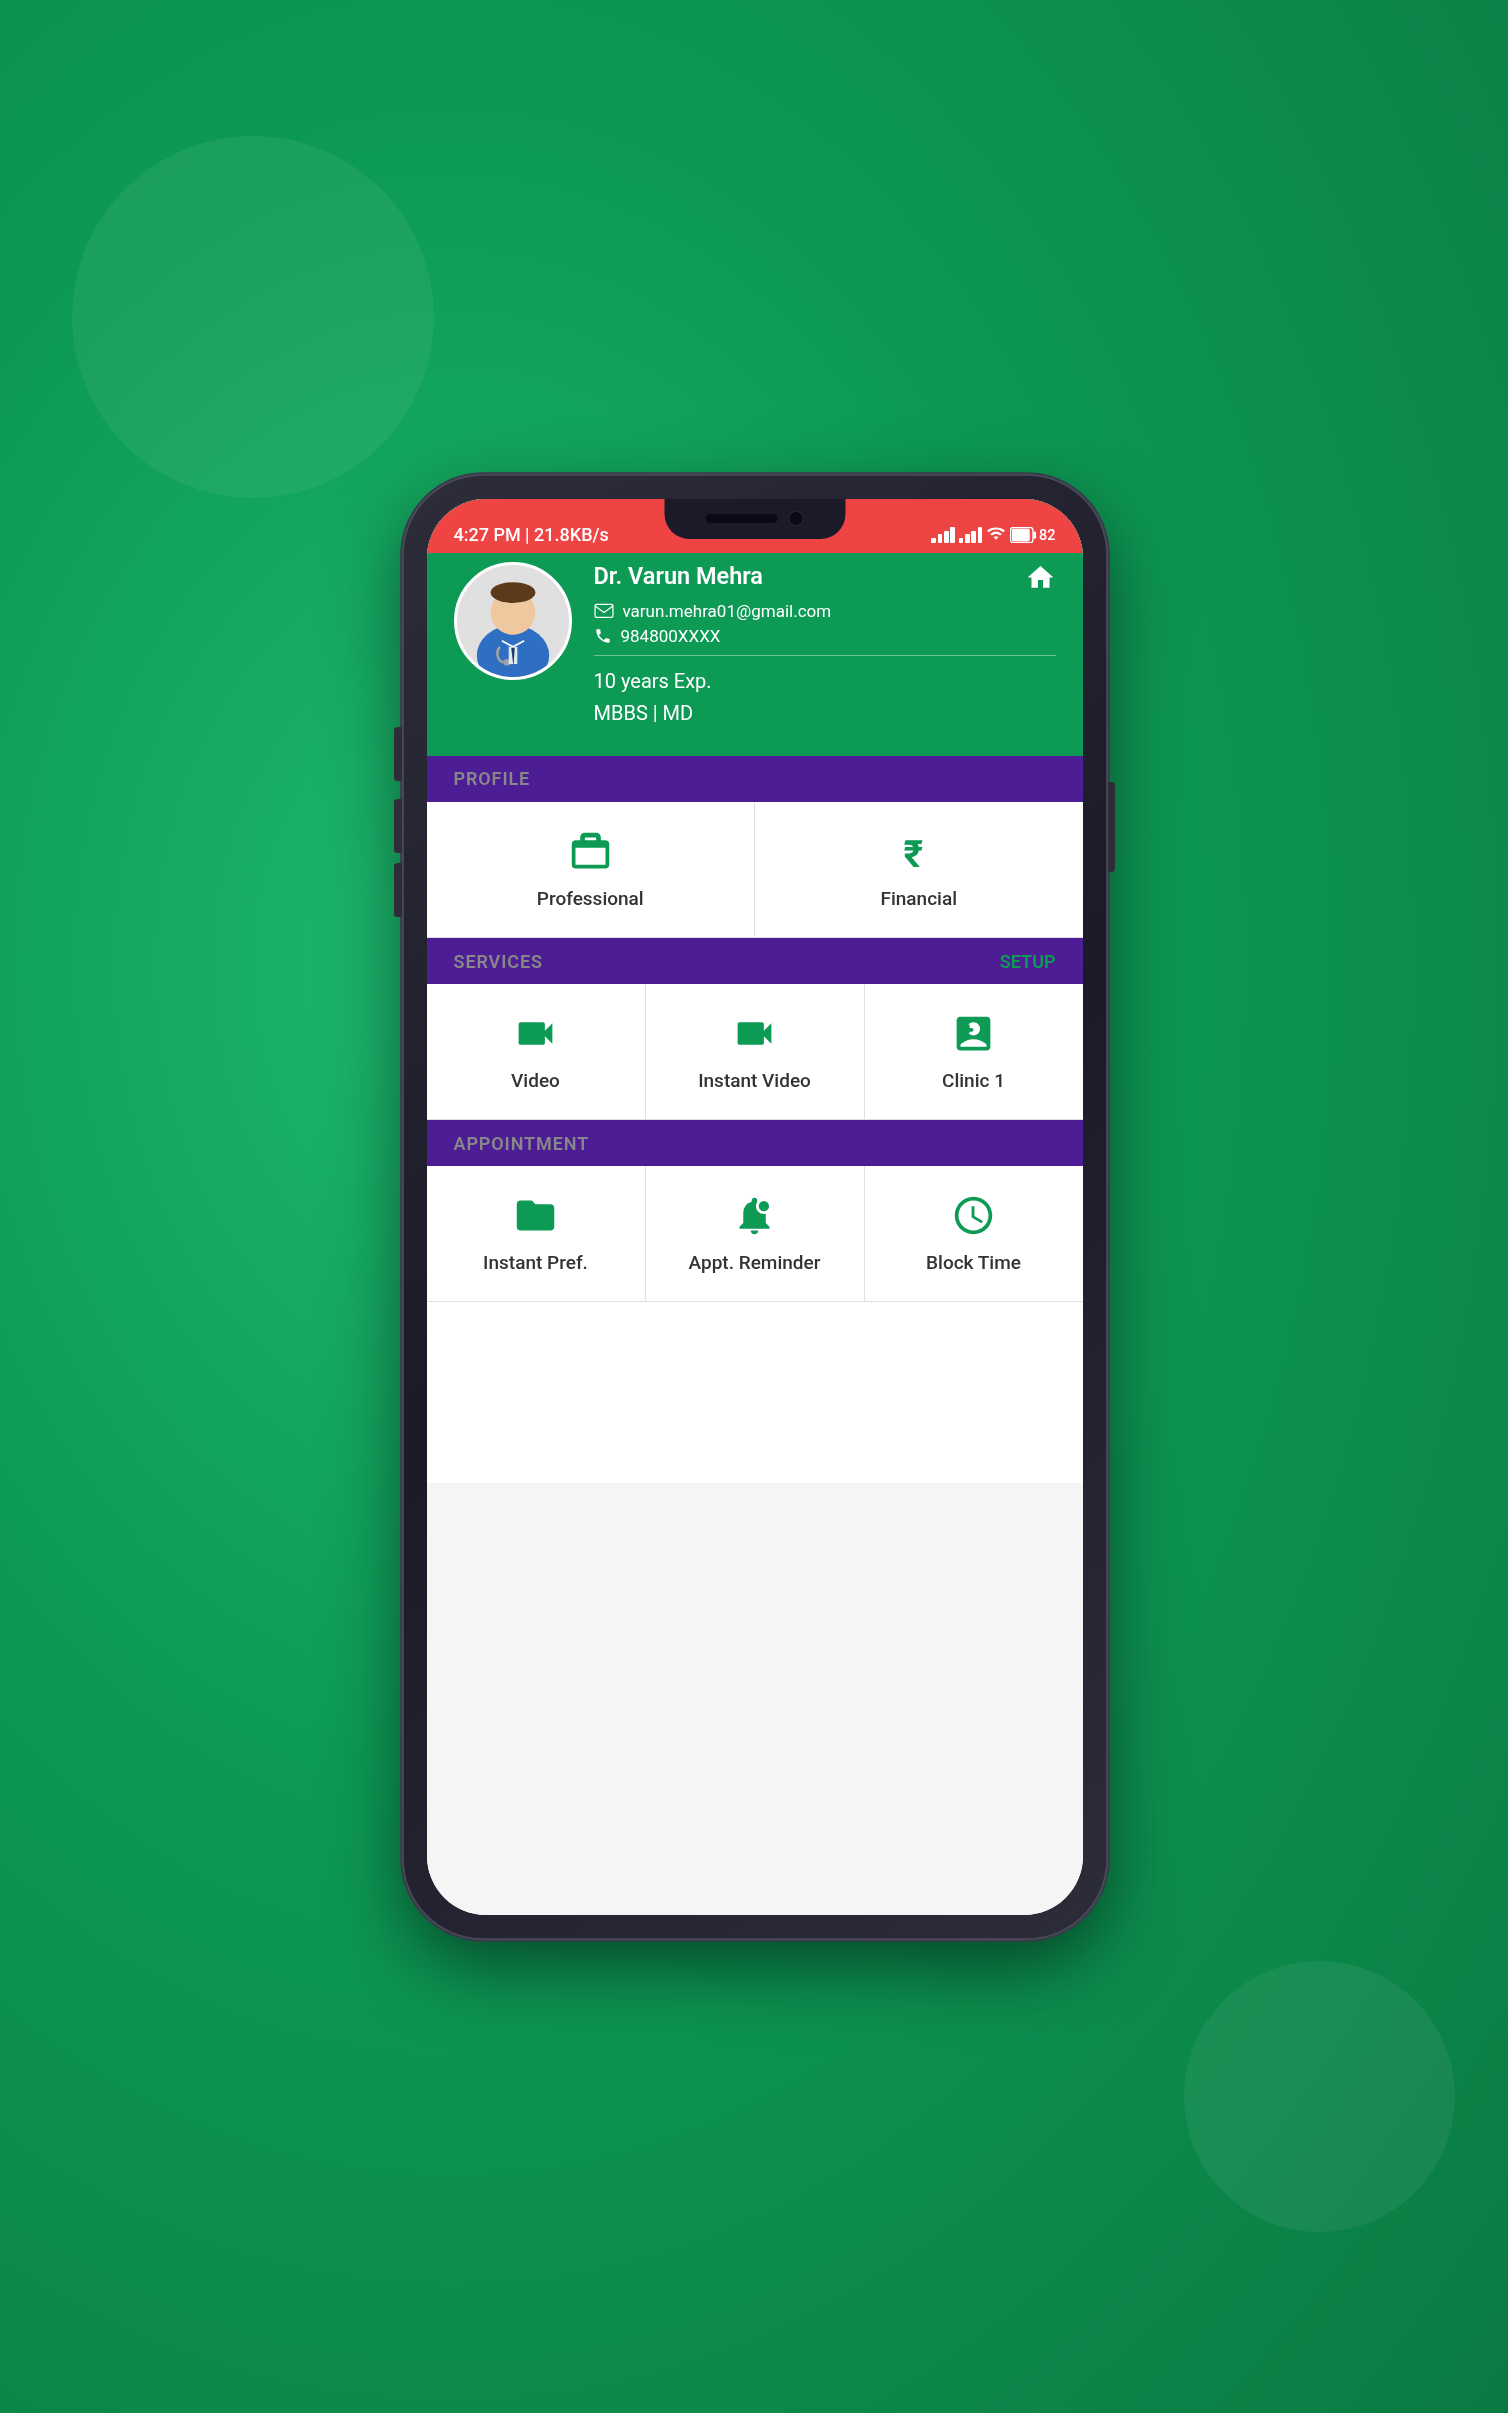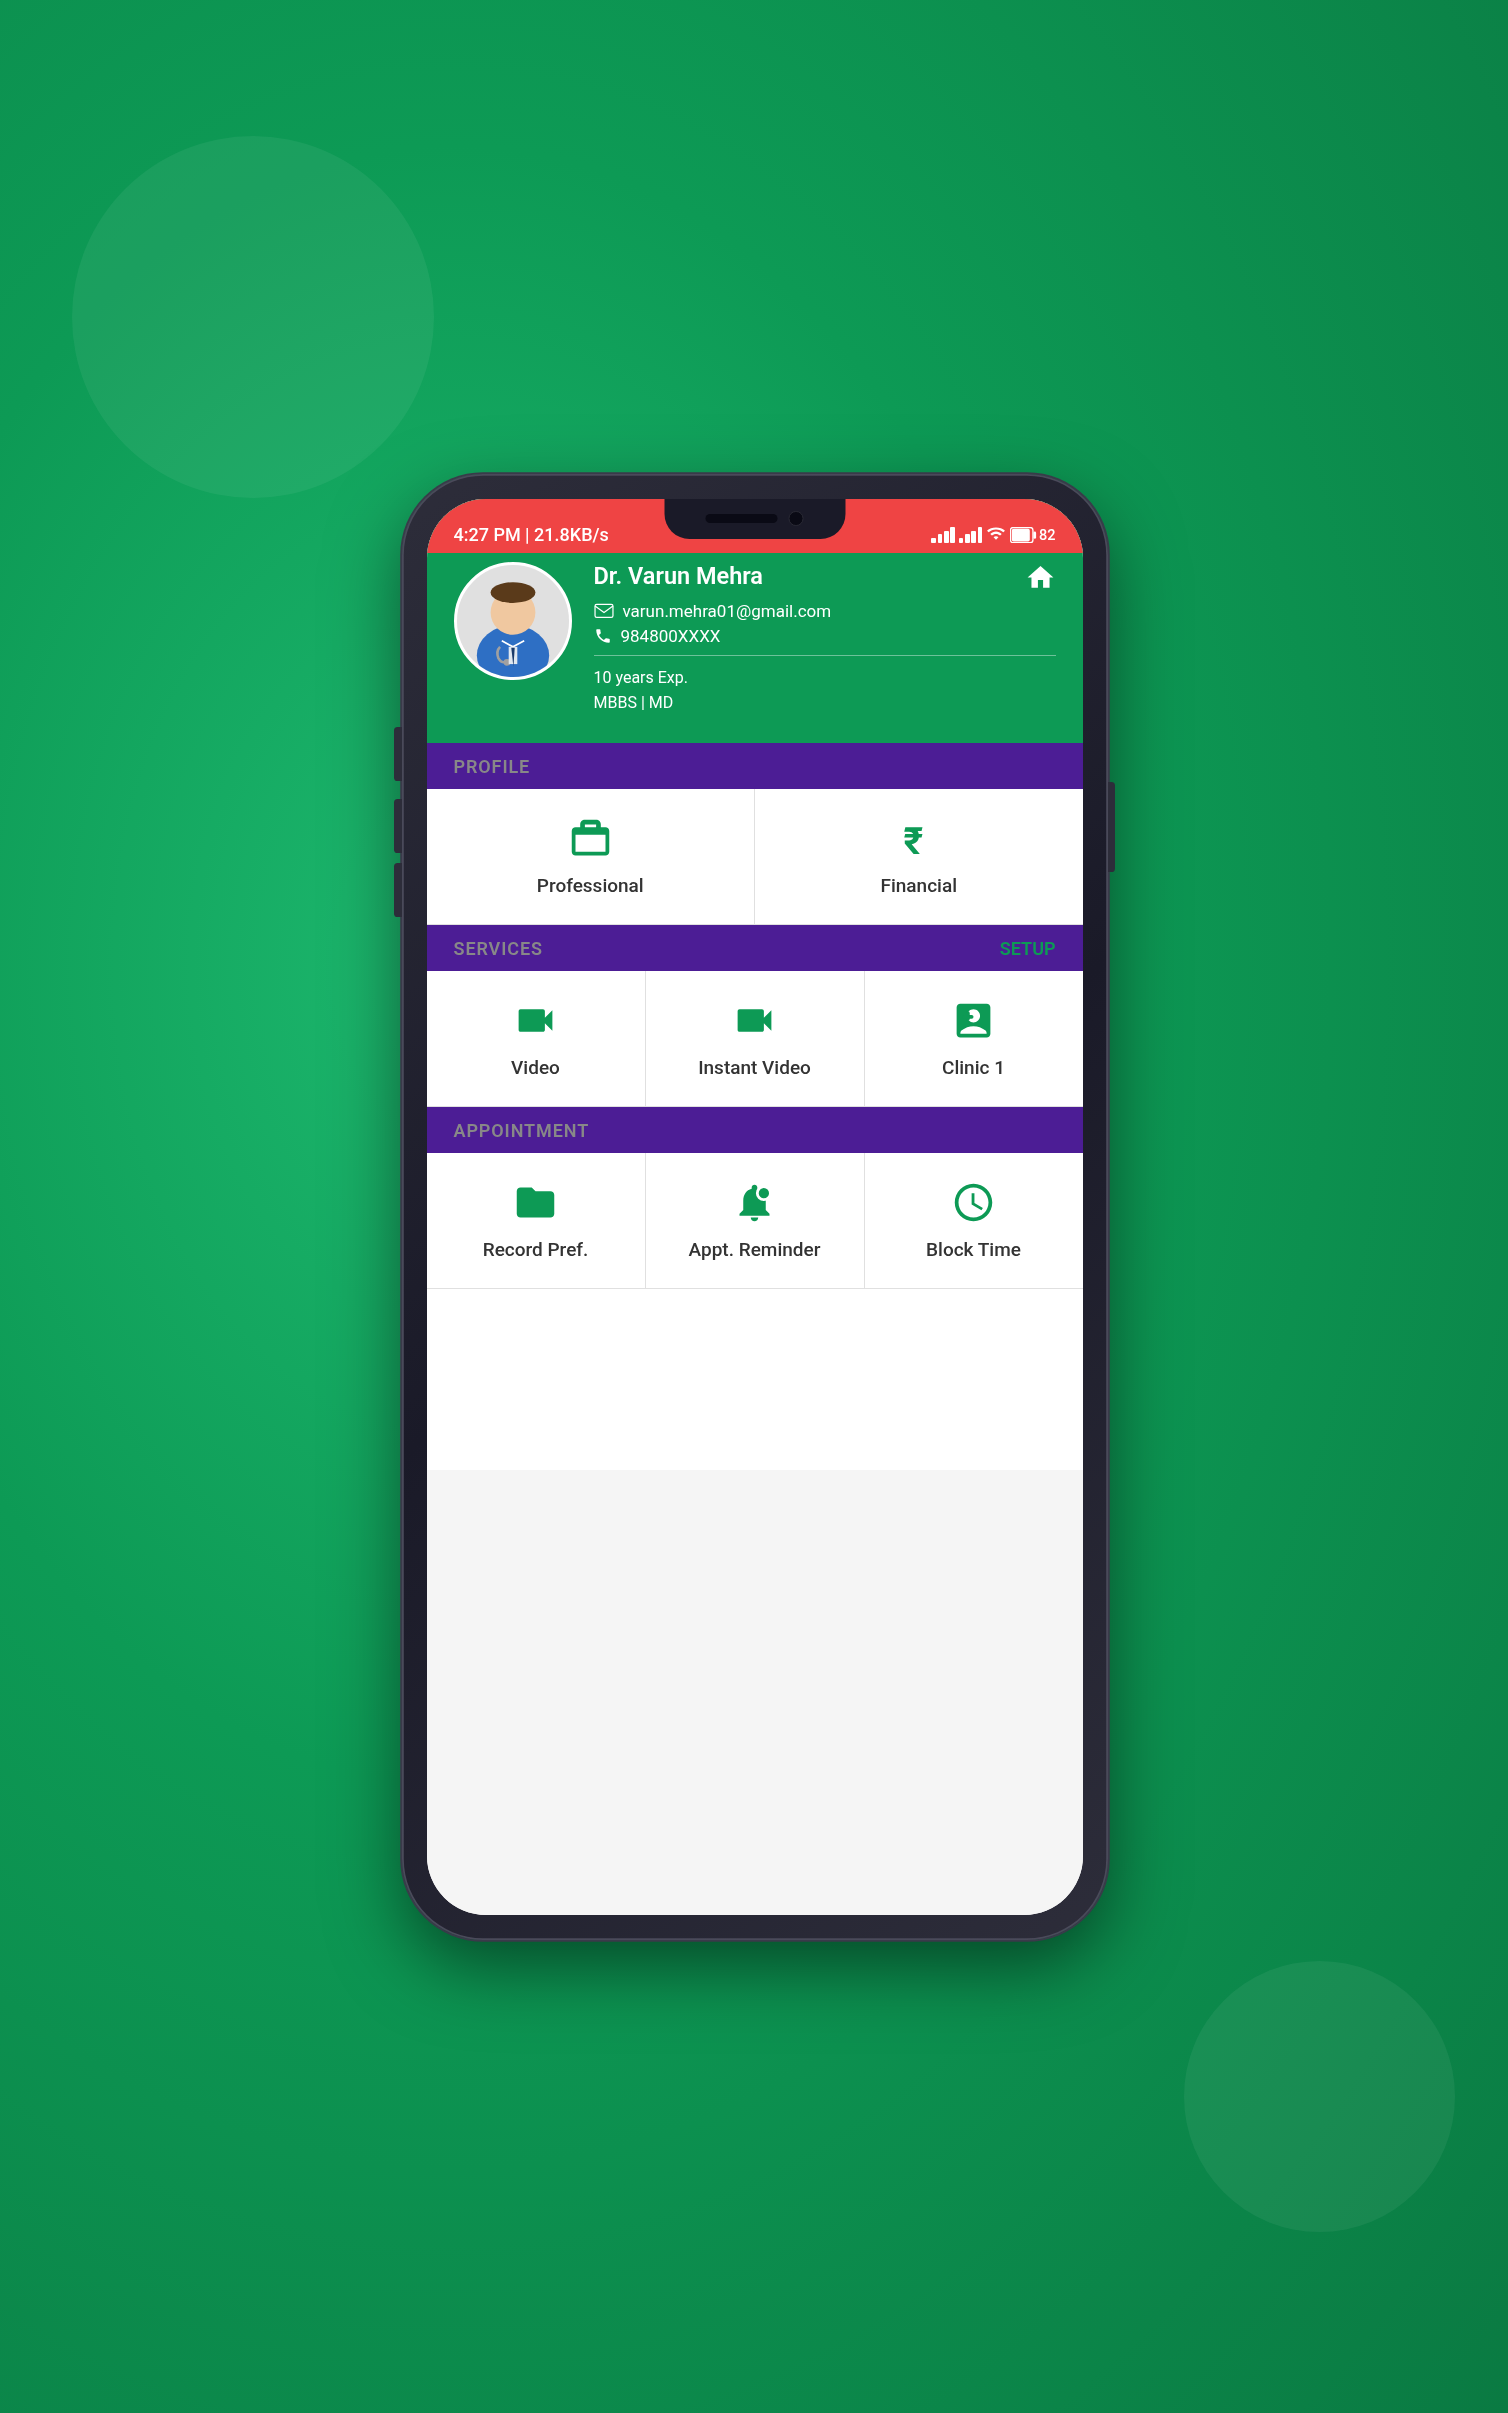--- a/index.html
+++ b/index.html
@@ -227,21 +227,21 @@
       gap: 9px;
     }
 
     .divider-line {
       height: 0.9px;
       background: rgba(255,255,255,0.4);
       margin: 9px 0;
     }
 
     .doctor-quals {
-      font-size: 16px;
+      font-size: 20px;
       margin-top: 3px;
       line-height: 1.6;
     }
 
     
     .section-header {
       background: #4c1d95;
       padding: 12.7px 27px;
       display: flex;
       align-items: center;
@@ -471,21 +471,21 @@
       <div class="section-header">
         <span class="section-title">APPOINTMENT</span>
       </div>
 
       <div class="menu-grid">
 
         <div class="menu-item">
           <svg class="svg-icon" viewBox="0 0 24 24">
             <path d="M10 4H4c-1.1 0-2 .9-2 2v12c0 1.1.9 2 2 2h16c1.1 0 2-.9 2-2V8c0-1.1-.9-2-2-2h-8l-2-2z"></path>
           </svg>
-          <span class="menu-label">Record Pref.</span>
+          <span class="menu-label">Instant Pref.</span>
         </div>
 
         <div class="menu-item">
           <svg class="svg-icon" viewBox="0 0 24 24">
             <path d="M12 22c1.1 0 2-.9 2-2h-4c0 1.1.9 2 2 2zm6-6v-5c0-3.07-1.64-5.64-4.5-6.32V4c0-.83-.67-1.5-1.5-1.5s-1.5.67-1.5 1.5v.68C7.63 5.36 6 7.92 6 11v5l-2 2v1h16v-1l-2-2z"></path>
 
             <circle cx="17" cy="7" r="3.5" fill="#0d9a55" stroke="white" stroke-width="1.5"></circle>
           </svg>
           <span class="menu-label">Appt. Reminder</span>
         </div>

